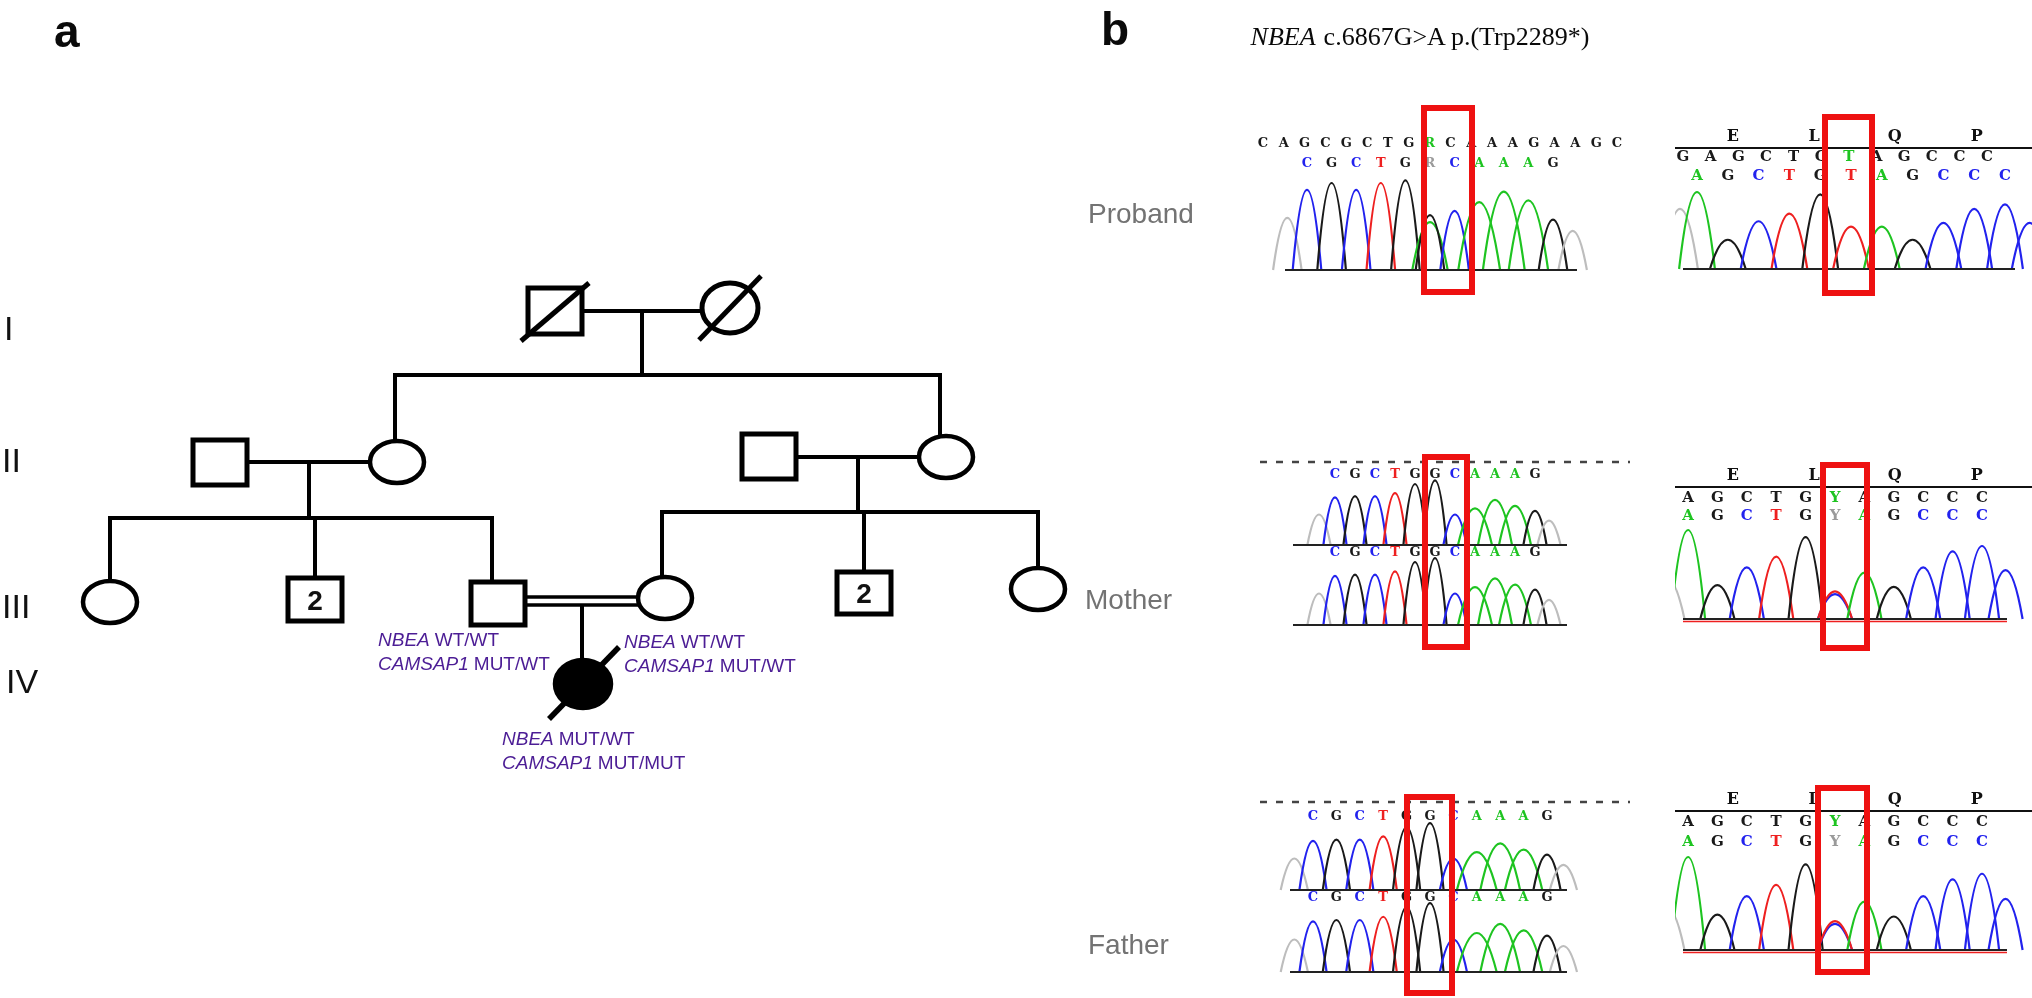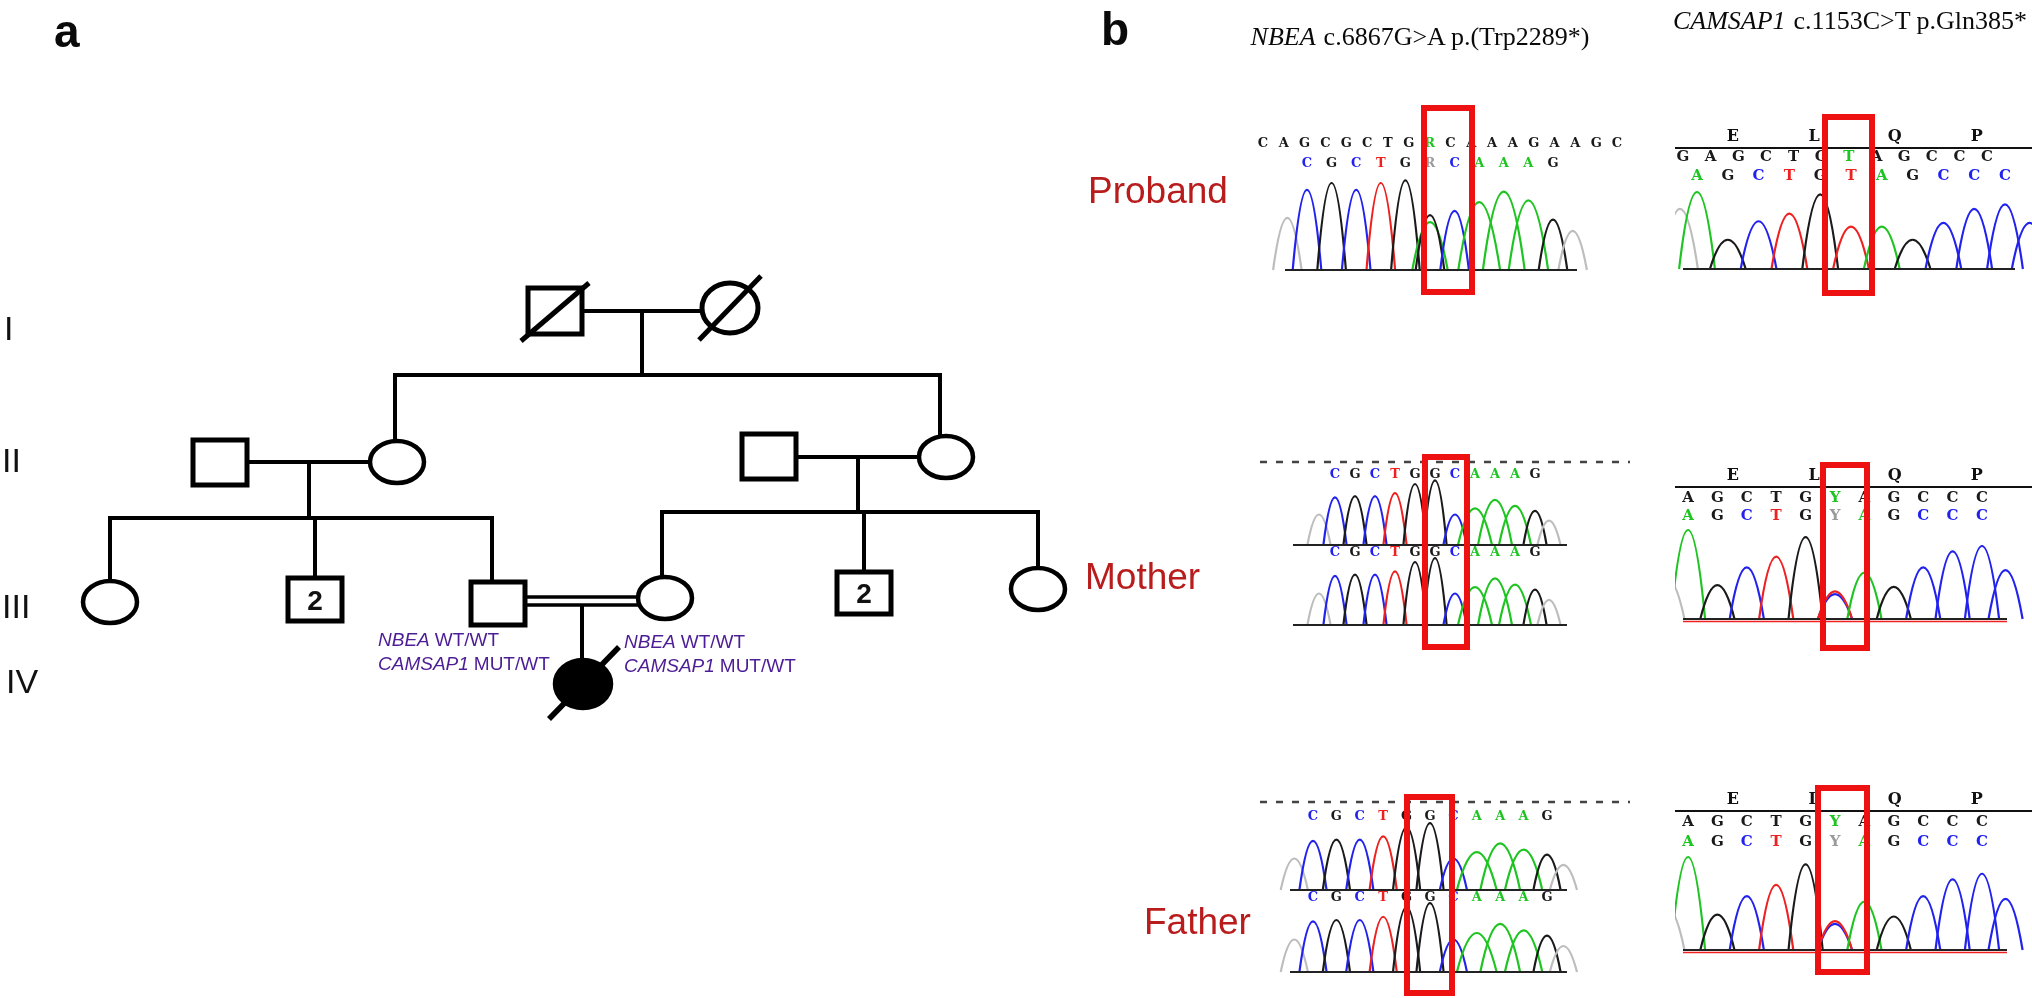--- a/index.html
+++ b/index.html
@@ -7,24 +7,24 @@
          font-family:"Liberation Sans",sans-serif;}
   .plab{position:absolute;font-weight:700;font-size:46px;color:#0a0a0a;}
   #panel-a-label{left:54px;top:4px;}
   #panel-b-label{left:1101px;top:2px;}
   .hdr{position:absolute;top:6px;font-family:"Liberation Serif",serif;font-size:26px;color:#0a0a0a;
        text-align:center;white-space:nowrap;}
   #hdr-nbea{left:1220px;width:400px;margin-top:16px;}
   #hdr-cam{left:1668px;width:364px;}
   .hdr i{font-style:italic;}
   .hdr span{margin-left:8px;}
-  .rowlab{position:absolute;font-size:37px;color:#b91c1c;}
+  .rowlab{position:absolute;font-size:28px;color:#737373;margin-top:28px;}
   #rowlab-proband{left:1088px;top:170px;}
   #rowlab-mother{left:1085px;top:556px;}
-  #rowlab-father{left:1144px;top:901px;}
+  #rowlab-father{left:1088px;top:901px;}
   .geno{position:absolute;font-size:19px;line-height:1.25;color:#4c1d95;white-space:nowrap;}
   .geno i{font-style:italic;margin-right:5px;}
   #geno-father{left:378px;top:628px;}
   #geno-mother{left:624px;top:630px;}
   #geno-proband{left:502px;top:727px;}
   .chrom{position:absolute;}
   svg text.bl{font-family:"DejaVu Serif",serif;font-weight:bold;text-anchor:middle;}
   svg text.aa{font-family:"DejaVu Serif",serif;font-weight:bold;text-anchor:middle;font-size:16px;fill:#111;}
   svg text.gen{font-family:"Liberation Sans",sans-serif;font-size:34px;fill:#111;}
   svg text.cnt{font-family:"Liberation Sans",sans-serif;font-size:28px;font-weight:700;fill:#111;text-anchor:middle;}
@@ -93,28 +93,29 @@
   </svg>
 
   <div id="geno-father" class="geno">
     <div><i>NBEA</i><span>WT/WT</span></div>
     <div><i>CAMSAP1</i><span>MUT/WT</span></div>
   </div>
   <div id="geno-mother" class="geno">
     <div><i>NBEA</i><span>WT/WT</span></div>
     <div><i>CAMSAP1</i><span>MUT/WT</span></div>
   </div>
+  <div id="geno-proband" class="geno">
+    <div><i>NBEA</i><span>MUT/WT</span></div>
+    <div><i>CAMSAP1</i><span>MUT/MUT</span></div>
+  </div>
 
   <div id="panel-b-label" class="plab">b</div>
 
   <div id="hdr-nbea" class="hdr">
     <i>NBEA</i><span>c.6867G&gt;A p.(Trp2289*)</span>
-  </div>
-  <div id="hdr-cam" class="hdr">
-    <i>CAMSAP1</i><span>c.1153C&gt;T p.Gln385*</span>
   </div>
 
   <div id="rowlab-proband" class="rowlab">Proband</div>
   <div id="rowlab-mother" class="rowlab">Mother</div>
   <div id="rowlab-father" class="rowlab">Father</div>
 
   <div id="chromatograms">
       <div class="chrom" style="left: 1245px; top: 95px; width: 400px; height: 212px;"><svg width="400" height="212" viewBox="0 0 400 212">
           <text x="18.0" y="52" class="bl" font-size="13" fill="#1a1a1a">C</text>
           <text x="38.8" y="52" class="bl" font-size="13" fill="#1a1a1a">A</text>

